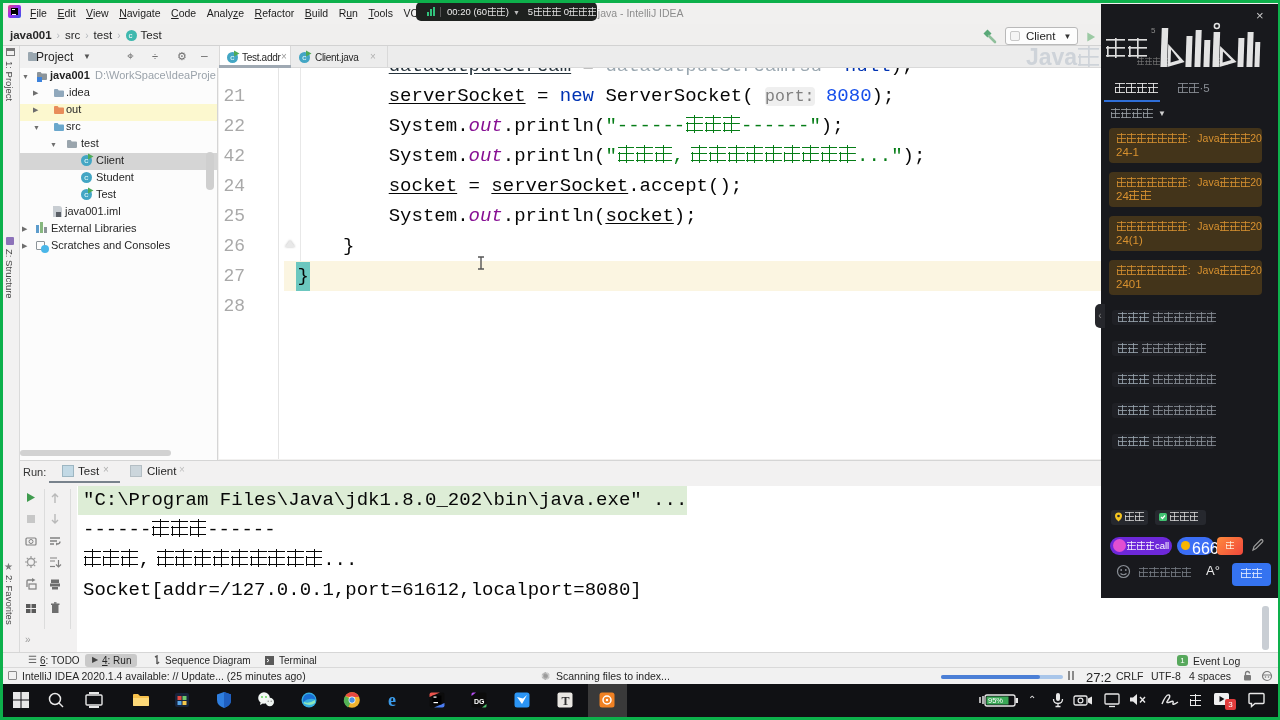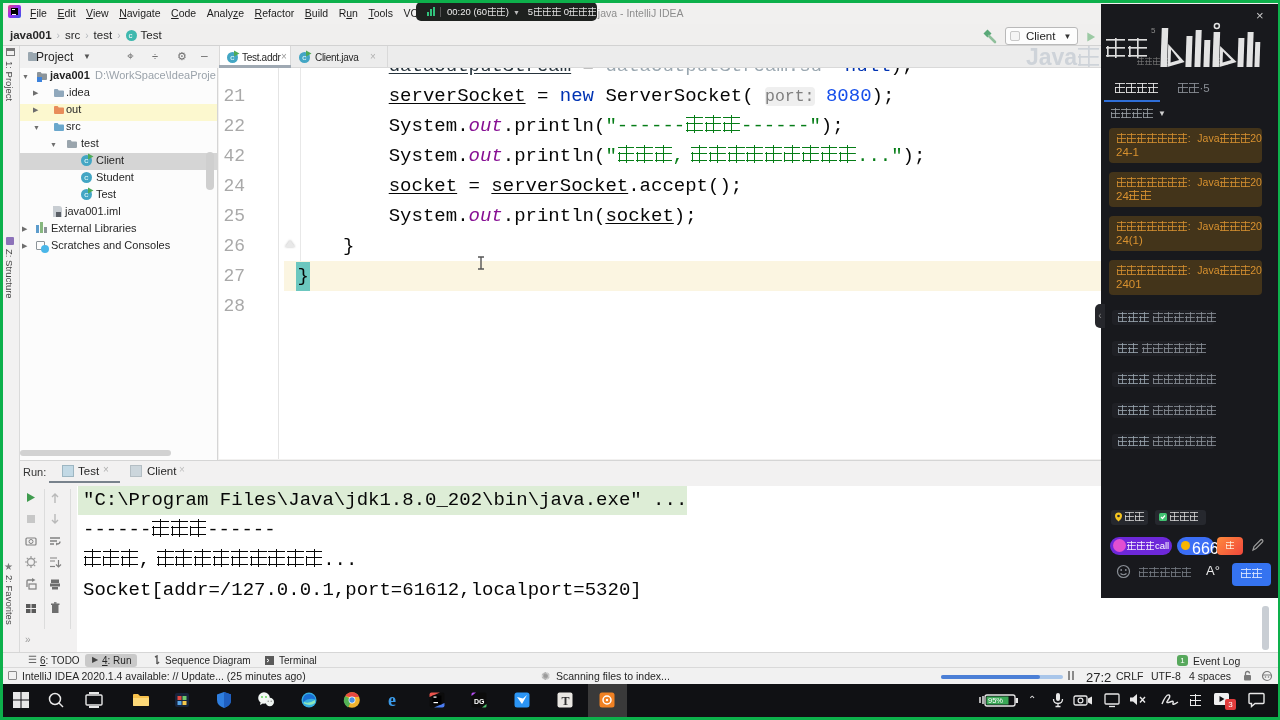--- a/index.html
+++ b/index.html
@@ -264,21 +264,21 @@
     <rect x="3" y="2.5" width="8.5" height="1.5" fill="#6e6e6e"></rect>
     <rect x="6" y="1.2" width="2.5" height="1.5" fill="#6e6e6e"></rect>
   </svg>
 <div class="a" style="left:43.5px;top:489px;width:1px;height:140px;background:#dcdcdc"></div>
 <div class="a" style="left:70px;top:489px;width:1px;height:140px;background:#dcdcdc"></div>
 <div class="a" id="console" style="left:77px;top:486px;width:1026px;height:166px;background:#fff;overflow:hidden">
 <div class="a" style="left:1px;top:0px;width:609px;height:29px;background:#ddedd6"></div>
 <div class="line" style="left:6px;top:-1px">"C:\Program Files\Java\jdk1.8.0_202\bin\java.exe" ...</div>
 <div class="line" style="left:6px;top:29px">------<i class="cj"></i><i class="cj"></i><i class="cj"></i>------</div>
 <div class="line" style="left:6px;top:59px"><i class="cj"></i><i class="cj"></i><i class="cj"></i><span class="fw">,</span><i class="cj"></i><i class="cj"></i><i class="cj"></i><i class="cj"></i><i class="cj"></i><i class="cj"></i><i class="cj"></i><i class="cj"></i><i class="cj"></i>...</div>
-<div class="line" style="left:6px;top:89px">Socket[addr=/127.0.0.1,port=61612,localport=5320]</div>
+<div class="line" style="left:6px;top:89px">Socket[addr=/127.0.0.1,port=61612,localport=8080]</div>
 </div>
 <div class="a" style="left:2px;top:652px;width:1276px;height:15px;background:#f1f1f1;border-top:1px solid #d6d6d6"></div>
 <span class="a" style="left:28px;top:654px;font-size:10px;color:#666">☰</span>
 <span class="a" style="left:40px;top:655px;font-size:10px;color:#262626"><span style="text-decoration:underline">6</span>: TODO</span>
 <div class="a" style="left:85px;top:653.5px;width:52px;height:13px;background:#c9c9c9;border-radius:3px"></div>
 <span class="a" style="left:92px;top:655px;font-size:8px;color:#444">▶</span>
 <span class="a" style="left:102px;top:655px;font-size:10px;color:#262626"><span style="text-decoration:underline">4</span>: Run</span>
 <svg class="a" style="left:152px;top:654.5px" width="10" height="11" viewBox="0 0 10 11">
 <path d="M3 2 L5 1 L5 9" stroke="#555" stroke-width="1.4" fill="none"></path>
     <path d="M5 9 L7 7" stroke="#555" stroke-width="1.4"></path>

